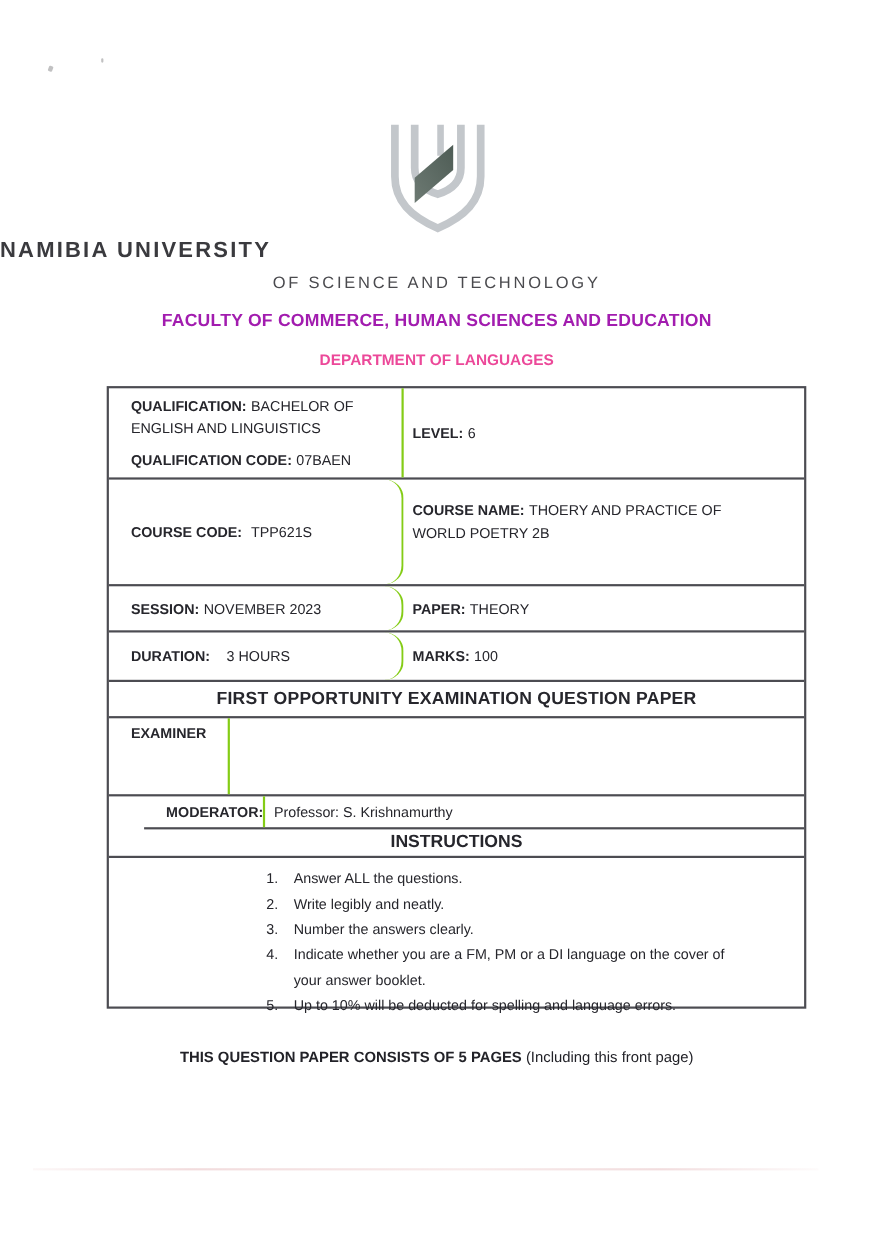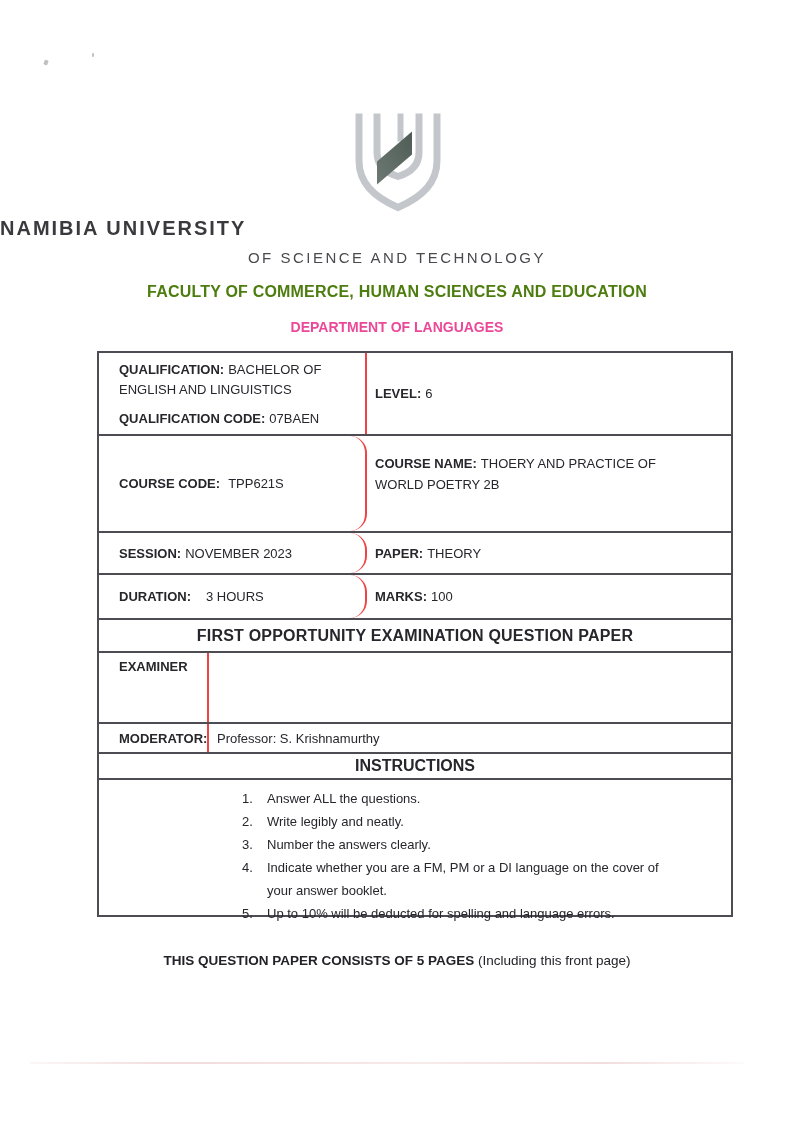--- a/index.html
+++ b/index.html
@@ -15,51 +15,51 @@
   .speck.s2 { left:92px; top:53px; width:2px; height:4px; }
   .scanline { position:absolute; left:30px; top:1062px; width:714px; height:2px;
     background:linear-gradient(90deg, rgba(236,204,204,.15), rgba(233,196,198,.6) 20%, rgba(238,210,210,.45) 55%, rgba(233,198,200,.6) 80%, rgba(240,215,215,.1)); }
   .logo-svg { position:absolute; left:353px; top:110px; }
   .wordmark1 { position:absolute; top:217px; left:0; width:642px; text-align:left;
     font-size:20px; font-weight:bold; letter-spacing:2px; color:#3a3a3e; }
   .wordmark2 { position:absolute; top:249px; left:0; width:794px; text-align:center;
     font-size:15px; font-weight:500; letter-spacing:2.5px; color:#4a4a4e; }
 
   .faculty { position:absolute; top:283px; left:0; width:794px; text-align:center;
-    font-size:16px; font-weight:bold; letter-spacing:.2px; color:#4d7c0f; }
+    font-size:16px; font-weight:bold; letter-spacing:.2px; color:#a21caf; }
   .department { position:absolute; top:319px; left:0; width:794px; text-align:center;
     font-size:14px; font-weight:bold; color:#ec4899; }
 
   
   .tbl { position:absolute; left:97px; top:351px; width:636px;
     border:2px solid #4c4c52; font-size:13px; }
   .row { display:flex; border-bottom:2px solid #4c4c52; }
   .row:last-child { border-bottom:none; }
   .cell { padding:5px 8px; }
-  .cell.cl { border-right:2px solid #ef4444;padding-left:20px; }
+  .cell.cl { border-right:2px solid #84cc16;padding-left:20px; }
   .b { font-weight:bold; }
   .wide-left  { width:268px; }
   .wide-right { flex:1; }
   .narrow-left { width:110px; }
   .vcenter { display:flex; align-items:center;border-radius:17px; }
 
   .row-a { height:83px; }
   .row-a .cl { padding-top:7px; line-height:1.55; }
   .qual-text { display:block; width:235px; }
   .qualcode-line { display:block; margin-top:9px; }
   .row-b { height:97px; }
   .row-b .cr { padding-top:18px; line-height:1.6; }
   .coursename-text { display:block; width:300px; }
   .row-c { height:42px; }
   .row-d { height:45px; }
   .row-e { height:33px; align-items:center; justify-content:center;
     font-size:16px; font-weight:bold; letter-spacing:.2px; }
   .row-f { height:71px; }
   .row-f .cell { padding-top:6px; }
-  .row-g { height:30px; }
+  .row-g { height:30px;margin-left:32px; }
   .row-g .cell { display:flex; align-items:center; }
   .row-h { height:26px; align-items:center; justify-content:center;
     font-size:16px; font-weight:bold; }
   .row-i { height:135px; display:block; padding:7px 0 0 143px; }
   .ins-item { display:flex; line-height:23px; }
   .ins-num { width:25px; }
   .ins-text { width:420px; }
 
   .val-gap   { margin-left:4px; }
   .val-gap2  { margin-left:8px; }

